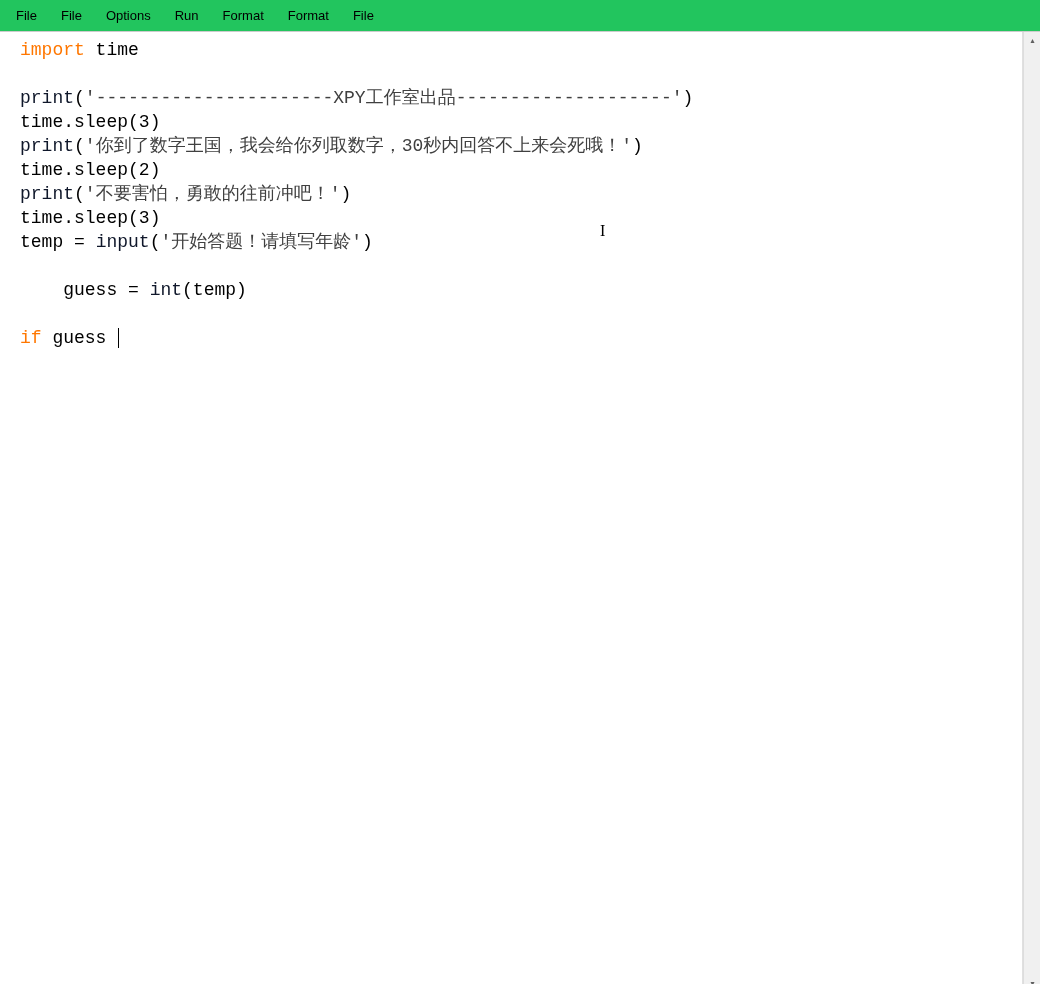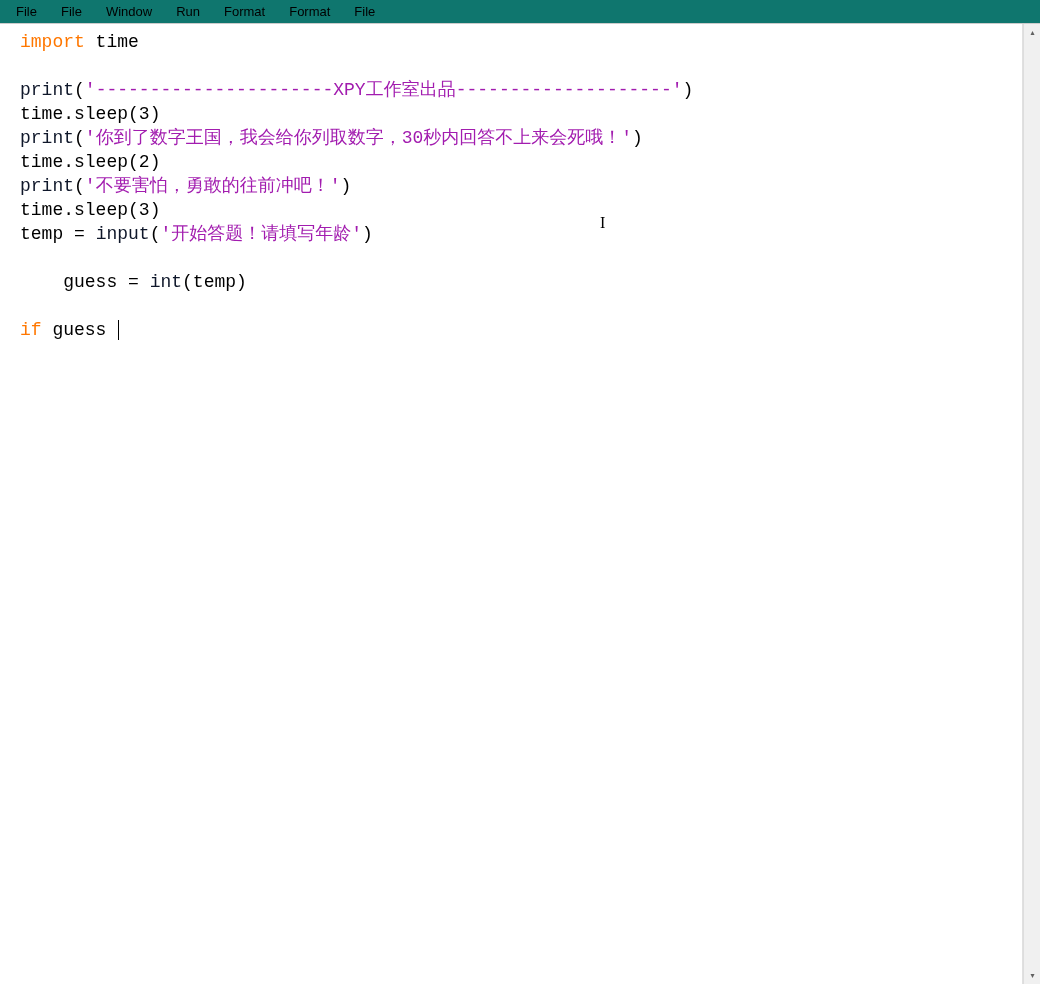--- a/index.html
+++ b/index.html
@@ -14,22 +14,22 @@
       width: 1040px;
       height: 984px;
       overflow: hidden;
       position: relative;
     }
     .menubar {
       display: flex;
       gap: 0;
       padding: 2px 4px;
       border-bottom: 1px solid #ccc;
-      background: #0f766e;
-      height: 24px;
+      background: #22c55e;
+      height: 32px;
       align-items: center;
     }
     .menubar-item {
       padding: 2px 12px;
       font-size: 13px;
       cursor: default;
       color: #000;
     }
     .editor-area {
       position: relative;
@@ -67,21 +67,21 @@
     .scroll-arrow.up {
       position: absolute;
       top: 0;
     }
     .scroll-arrow.down {
       position: absolute;
       bottom: 0;
     }
     .kw-orange { color: #ff7700; }
     .kw-purple { color: #0f172a; }
-    .kw-green { color: #a21caf; }
+    .kw-green { color: #404040; }
     .text-cursor {
       display: inline-block;
       width: 1px;
       height: 20px;
       background: #000;
       vertical-align: text-bottom;
       margin-left: 1px;
     }
     .ibeam-cursor {
       position: absolute;
@@ -96,21 +96,21 @@
       display: block;
       min-height: 24px;
     }
   </style>
 </head>
 <body>
 
 <div class="menubar">
   <div class="menubar-item">File</div>
   <div class="menubar-item">File</div>
-  <div class="menubar-item">Window</div>
+  <div class="menubar-item">Options</div>
   <div class="menubar-item">Run</div>
   <div class="menubar-item">Format</div>
   <div class="menubar-item">Format</div>
   <div class="menubar-item">File</div>
 </div>
 
 <div class="editor-area">
   <div class="code-content"><span class="code-line"><span class="kw-orange">import</span><span> time</span></span><span class="code-line"></span><span class="code-line"><span class="kw-purple">print</span><span>(</span><span class="kw-green">'----------------------XPY工作室出品--------------------'</span><span>)</span></span><span class="code-line"><span>time.sleep(</span><span>3</span><span>)</span></span><span class="code-line"><span class="kw-purple">print</span><span>(</span><span class="kw-green">'你到了数字王国，我会给你列取数字，30秒内回答不上来会死哦！'</span><span>)</span></span><span class="code-line"><span>time.sleep(</span><span>2</span><span>)</span></span><span class="code-line"><span class="kw-purple">print</span><span>(</span><span class="kw-green">'不要害怕，勇敢的往前冲吧！'</span><span>)</span></span><span class="code-line"><span>time.sleep(</span><span>3</span><span>)</span></span><span class="code-line"><span>temp = </span><span class="kw-purple">input</span><span>(</span><span class="kw-green">'开始答题！请填写年龄'</span><span>)</span></span><span class="code-line"></span><span class="code-line"><span>    guess = </span><span class="kw-purple">int</span><span>(temp)</span></span><span class="code-line"></span><span class="code-line"><span class="kw-orange">if</span><span> guess </span><span class="text-cursor"></span></span></div>
 
   <div class="scrollbar">

